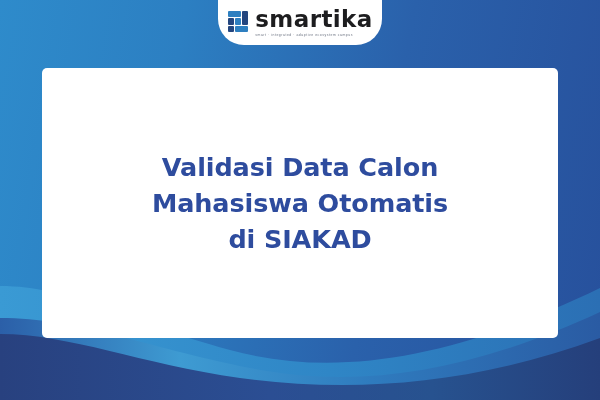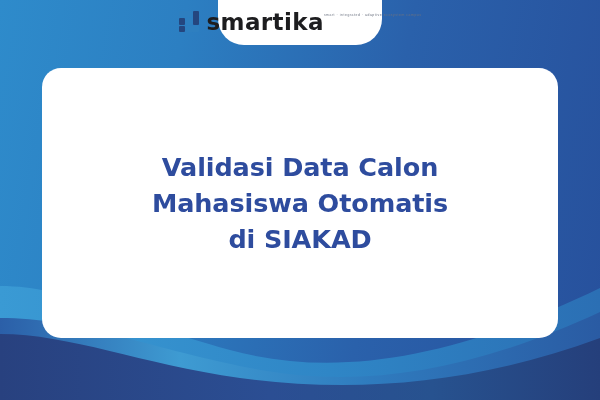--- a/index.html
+++ b/index.html
@@ -46,20 +46,21 @@
     z-index: 6;
   }
   .logo-mark {
     width: 22px;
     height: 24px;
     flex: 0 0 auto;
     margin-top: -1px;
   }
   .logo-text-wrap {
     display: flex;
+    flex-direction: column;
     align-items: flex-start;
     line-height: 1;
   }
   .logo-word {
     font-family: "DejaVu Sans", sans-serif;
     font-size: 23px;
     font-weight: 700;
     letter-spacing: 0.4px;
     color: #1d1d1f;
     line-height: 1;
@@ -76,21 +77,21 @@
   }
 
   
   .card {
     position: absolute;
     left: 42px;
     top: 68px;
     width: 516px;
     height: 270px;
     background: #ffffff;
-    border-radius: 19px;
+    border-radius: 5px;
     z-index: 4;
     display: flex;
     align-items: center;
     justify-content: center;
   }
 
   .title {
     margin: 0;
     padding: 0 38px;
     text-align: center;

